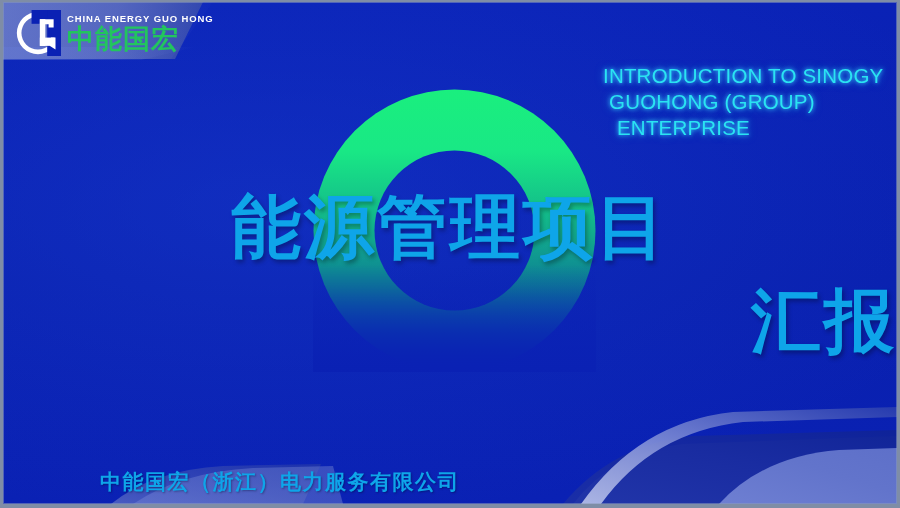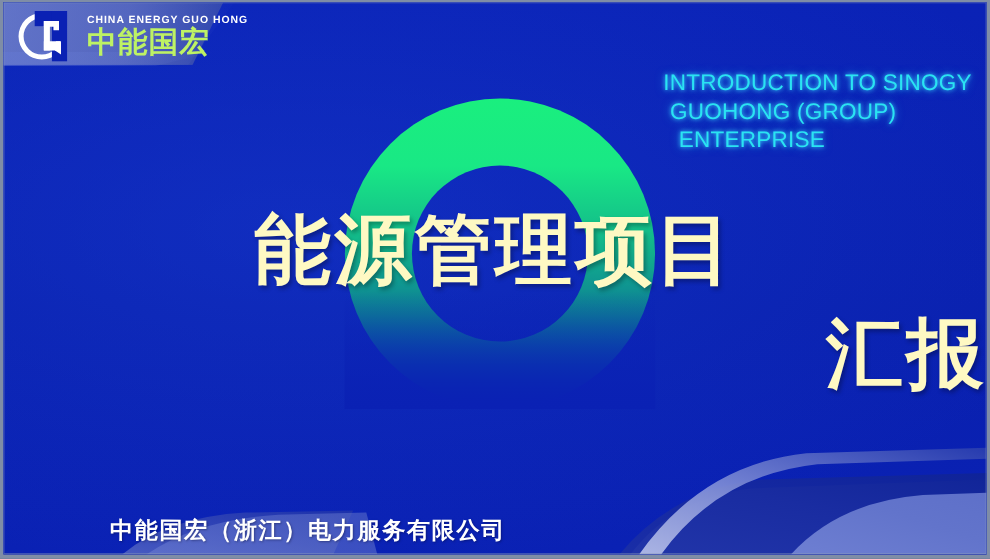--- a/index.html
+++ b/index.html
@@ -75,21 +75,21 @@
 
   
   #logo {
     position: absolute;
     left: 12px;
     top: 6px;
     width: 190px;
     height: 50px;
     display: flex;
     align-items: center;
-    gap: 18px;
+    gap: 6px;
   }
   #logo-mark {
     width: 46px;
     height: 46px;
     flex: 0 0 auto;
   }
   #logo-text-block {
     display: flex;
     flex-direction: column;
     justify-content: center;
@@ -97,21 +97,21 @@
   }
   #logo-en {
     color: #ffffff;
     font-size: 9.5px;
     letter-spacing: 0.9px;
     font-weight: bold;
     white-space: nowrap;
     margin-bottom: 2px;
   }
   #logo-cn {
-    color: #bef264;
+    color: #22c55e;
     font-size: 27px;
     font-weight: bold;
     letter-spacing: 1px;
     white-space: nowrap;
     font-family: "DejaVu Sans", "Liberation Sans", sans-serif;
   }
 
   
   #ring-wrap {
     position: absolute;
@@ -143,39 +143,39 @@
   #english-title .etline-2 { padding-left: 6px; }
   #english-title .etline-3 { padding-left: 14px; }
 
   
   #main-title {
     position: absolute;
     left: 0;
     top: 178px;
     width: 894px;
     text-align: center;
-    color: #fef9c3;
+    color: #0ea5e9;
     font-family: "DejaVu Sans", "Liberation Sans", sans-serif;
     font-weight: bold;
     font-size: 70px;
     line-height: 94px;
     letter-spacing: 3px;
     text-shadow: 2px 3px 4px rgba(0,0,10,0.30);
   }
   #main-title .mt-line-2 {
     display: block;
     text-align: right;
   }
 
   
   #company-name {
     position: absolute;
     left: 97px;
     top: 466px;
-    color: #ffffff;
+    color: #0ea5e9;
     font-family: "DejaVu Sans", "Liberation Sans", sans-serif;
     font-size: 21px;
     font-weight: bold;
     letter-spacing: 1.5px;
     text-shadow: 1px 1px 2px rgba(0,0,30,0.35);
     white-space: nowrap;
   }
 
   
   #swoosh-layer {

